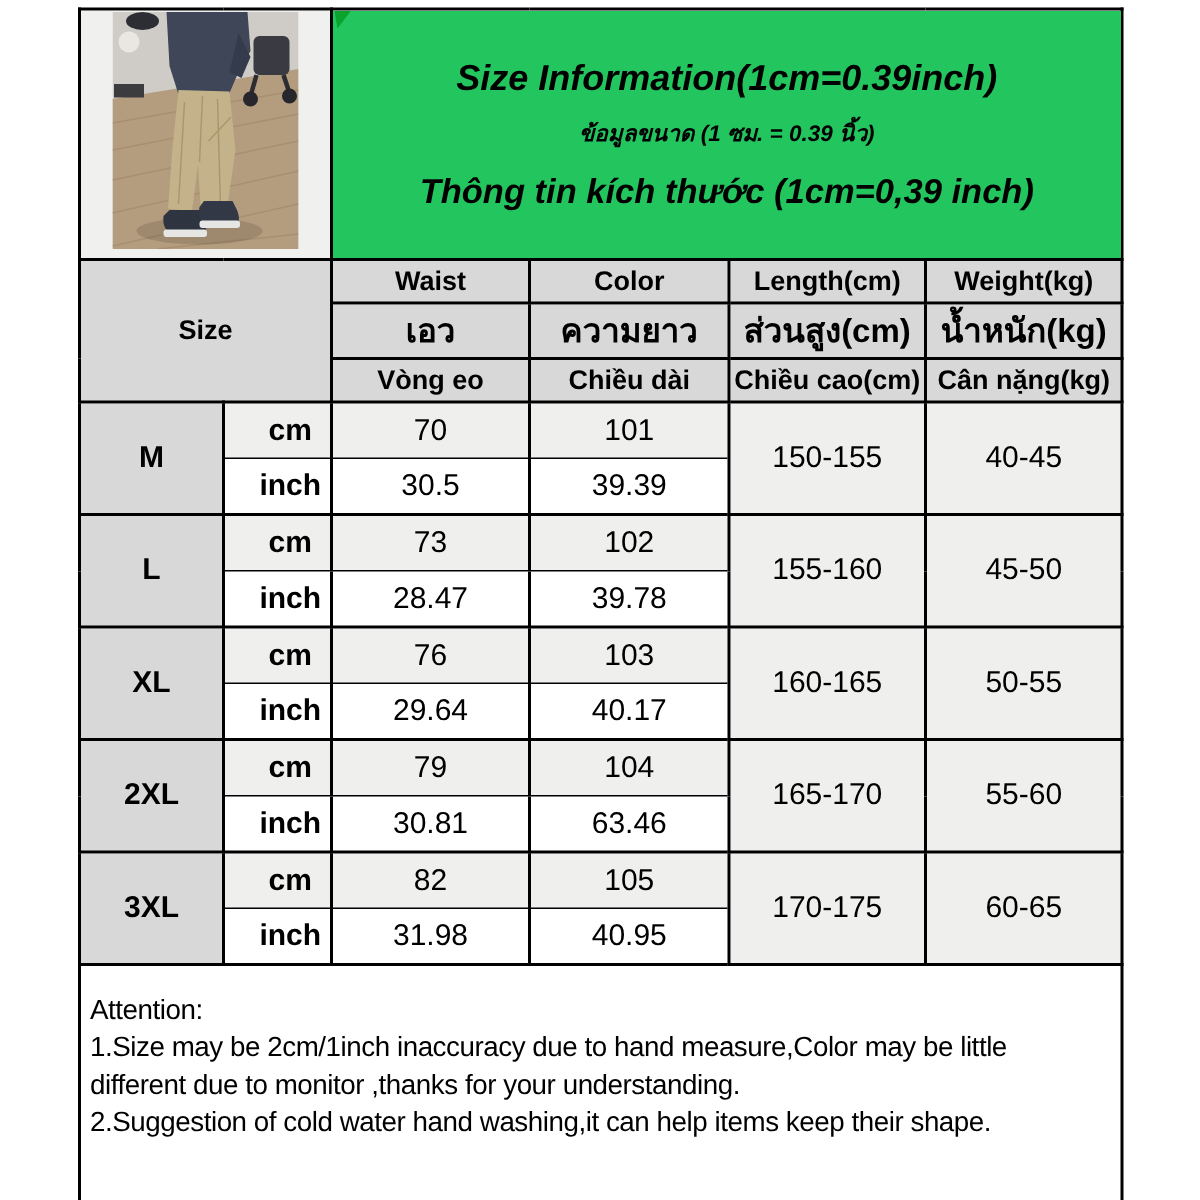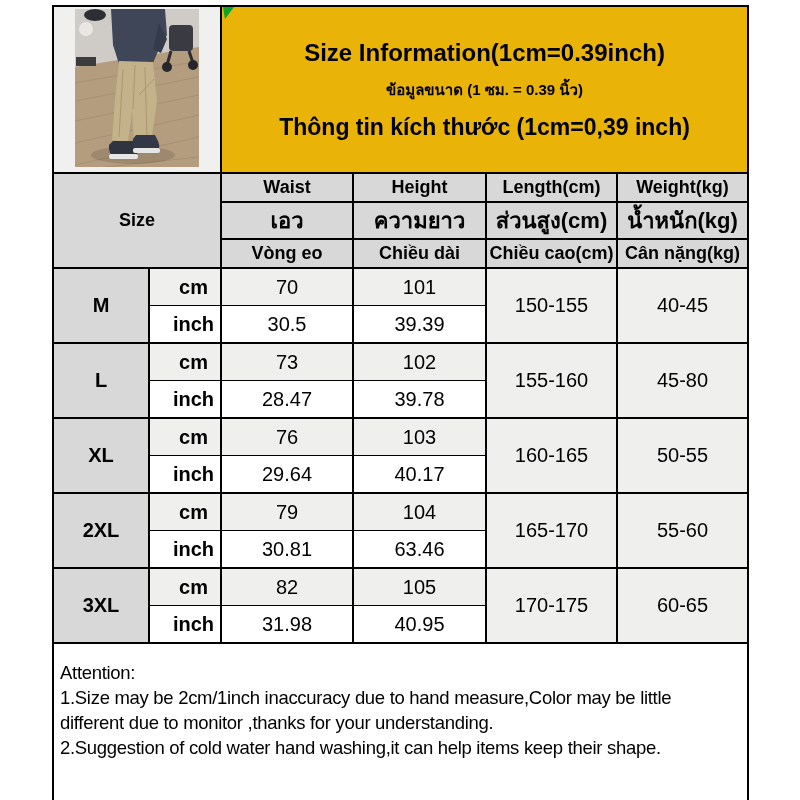--- a/index.html
+++ b/index.html
@@ -7,21 +7,21 @@
   .page{position:relative;width:800px;height:800px;background:#fff;overflow:hidden;}
 
   table.chart{position:absolute;left:52px;top:5px;width:695px;
     border-collapse:collapse;table-layout:fixed;border:2px solid #000;}
   td{border:2px solid #000;text-align:center;vertical-align:middle;
     padding:0;overflow:hidden;}
 
   
   tr.title-row td{height:165px;}
   td.photo-cell{background:#f0f0ef;}
-  td.title-cell{background:#eab308;position:relative;}
+  td.title-cell{background:#22c55e;position:relative;font-style:italic;}
   .corner-marker{position:absolute;top:0;left:1px;width:11px;height:12px;
     background:#0aa32e;clip-path:polygon(0 0,100% 0,18% 100%);}
   .title-line1{font-weight:bold;font-size:24px;line-height:38px;}
   .title-line2{font-weight:bold;font-size:15px;line-height:36px;}
   .title-line3{font-weight:bold;font-size:23px;line-height:38px;}
 
   
   tr.head td{height:27px;background:#d8d8d8;font-weight:bold;font-size:18px;}
   tr.head.inner td{border-top-width:1px;}
   tr.head.inner2 td{border-top-width:1px;}
@@ -102,21 +102,21 @@
         <div class="corner-marker"></div>
         <div class="title-line1">Size Information(1cm=0.39inch)</div>
         <div class="title-line2">ข้อมูลขนาด (1 ซม. = 0.39 นิ้ว)</div>
         <div class="title-line3">Thông tin kích thước (1cm=0,39 inch)</div>
       </td>
     </tr>
 
     <tr class="head">
       <td class="size-head" colspan="2" rowspan="3">Size</td>
       <td>Waist</td>
-      <td>Height</td>
+      <td>Color</td>
       <td>Length(cm)</td>
       <td>Weight(kg)</td>
     </tr>
     <tr class="head inner">
       <td class="hth">เอว</td>
       <td class="hth">ความยาว</td>
       <td class="hth">ส่วนสูง(cm)</td>
       <td class="hth">น้ำหนัก(kg)</td>
     </tr>
     <tr class="head inner2">
@@ -139,21 +139,21 @@
       <td class="val">30.5</td>
       <td class="val">39.39</td>
     </tr>
 
     <tr class="cm-row">
       <td class="size-label" rowspan="2">L</td>
       <td class="unit">cm</td>
       <td class="val">73</td>
       <td class="val">102</td>
       <td class="merge" rowspan="2">155-160</td>
-      <td class="merge" rowspan="2">45-80</td>
+      <td class="merge" rowspan="2">45-50</td>
     </tr>
     <tr class="inch-row">
       <td class="unit">inch</td>
       <td class="val">28.47</td>
       <td class="val">39.78</td>
     </tr>
 
     <tr class="cm-row">
       <td class="size-label" rowspan="2">XL</td>
       <td class="unit">cm</td>

